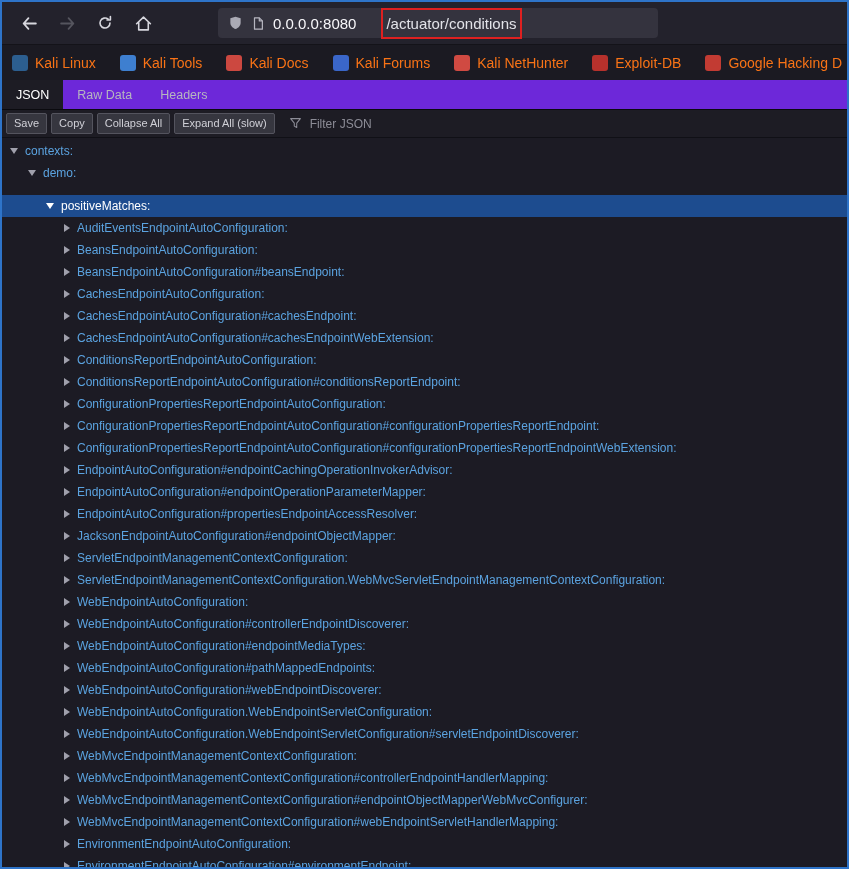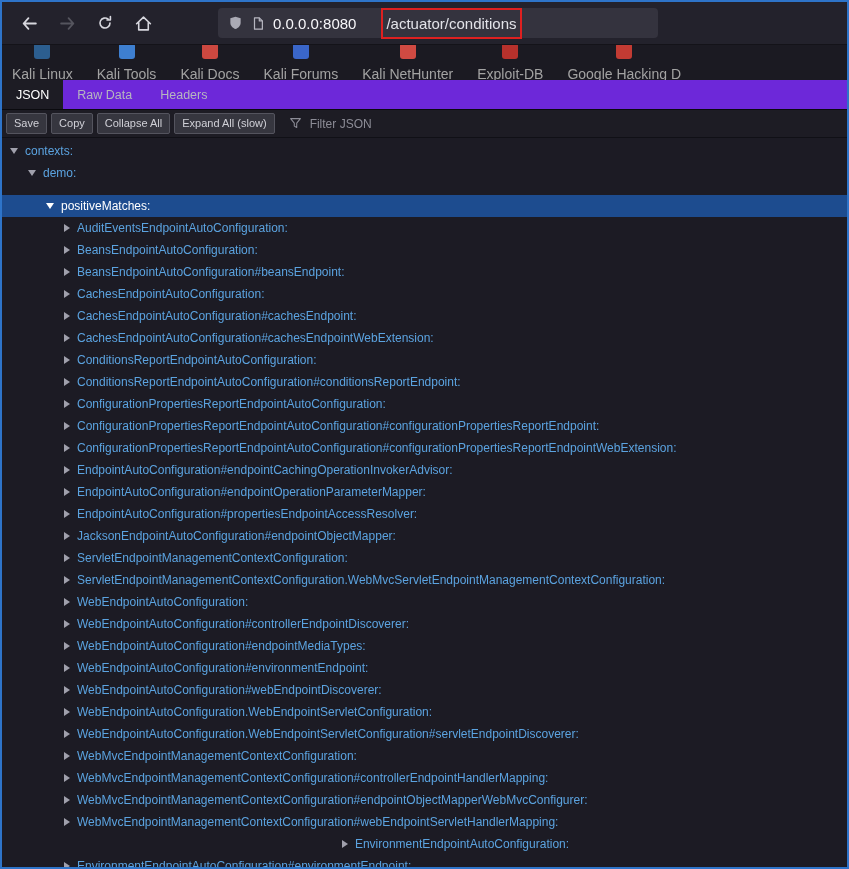--- a/index.html
+++ b/index.html
@@ -39,21 +39,21 @@
   .url-path { color: #e2e3e9; white-space: nowrap; }
 
   
   .bookmarks {
     height: 36px; background: #1b1a22;
     border-top: 1px solid #141319;
     display: flex; align-items: center;
     padding: 0 10px; gap: 24px;
     overflow: hidden;
   }
-  .bookmark { display: flex; align-items: center; gap: 7px; font-size: 14px; color: #a3a3a3; white-space: nowrap; flex-direction: column; }
+  .bookmark { display: flex; align-items: center; gap: 7px; font-size: 14px; color: #f97316; white-space: nowrap; }
   .bm-icon { width: 16px; height: 16px; border-radius: 3px; flex: 0 0 auto; }
 
   
   .tabstrip {
     height: 30px; background: #6d28d9;
     display: flex; align-items: stretch;
     font-size: 12.5px; color: #b6b6bf;
     border-bottom: 1px solid #0a0a0e;
   }
   .tab { padding: 0 14px; display: flex; align-items: center; }
@@ -303,21 +303,21 @@
     <span class="key">WebEndpointAutoConfiguration#controllerEndpointDiscoverer:</span>
   </div>
 
   <div class="row" style="padding-left: 62px;">
     <span class="twisty closed"></span>
     <span class="key">WebEndpointAutoConfiguration#endpointMediaTypes:</span>
   </div>
 
   <div class="row" style="padding-left: 62px;">
     <span class="twisty closed"></span>
-    <span class="key">WebEndpointAutoConfiguration#environmentEndpoint:</span>
+    <span class="key">WebEndpointAutoConfiguration#pathMappedEndpoints:</span>
   </div>
 
   <div class="row" style="padding-left: 62px;">
     <span class="twisty closed"></span>
     <span class="key">WebEndpointAutoConfiguration#webEndpointDiscoverer:</span>
   </div>
 
   <div class="row" style="padding-left: 62px;">
     <span class="twisty closed"></span>
     <span class="key">WebEndpointAutoConfiguration.WebEndpointServletConfiguration:</span>
@@ -341,21 +341,21 @@
   <div class="row" style="padding-left: 62px;">
     <span class="twisty closed"></span>
     <span class="key">WebMvcEndpointManagementContextConfiguration#endpointObjectMapperWebMvcConfigurer:</span>
   </div>
 
   <div class="row" style="padding-left: 62px;">
     <span class="twisty closed"></span>
     <span class="key">WebMvcEndpointManagementContextConfiguration#webEndpointServletHandlerMapping:</span>
   </div>
 
-  <div class="row" style="padding-left: 62px; justify-content: center;">
+  <div class="row" style="padding-left: 62px;">
     <span class="twisty closed"></span>
     <span class="key">EnvironmentEndpointAutoConfiguration:</span>
   </div>
 
   <div class="row" style="padding-left: 62px;">
     <span class="twisty closed"></span>
     <span class="key">EnvironmentEndpointAutoConfiguration#environmentEndpoint:</span>
   </div>
 </div>
 

